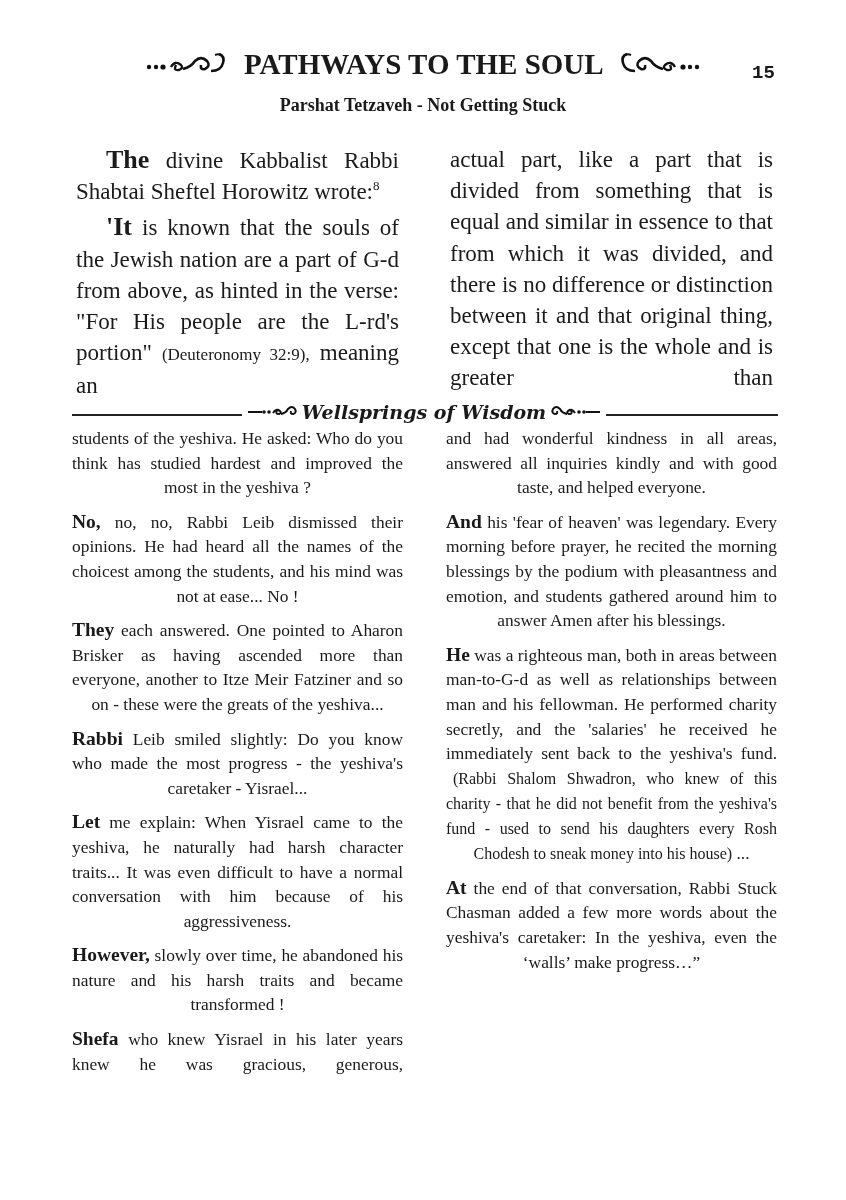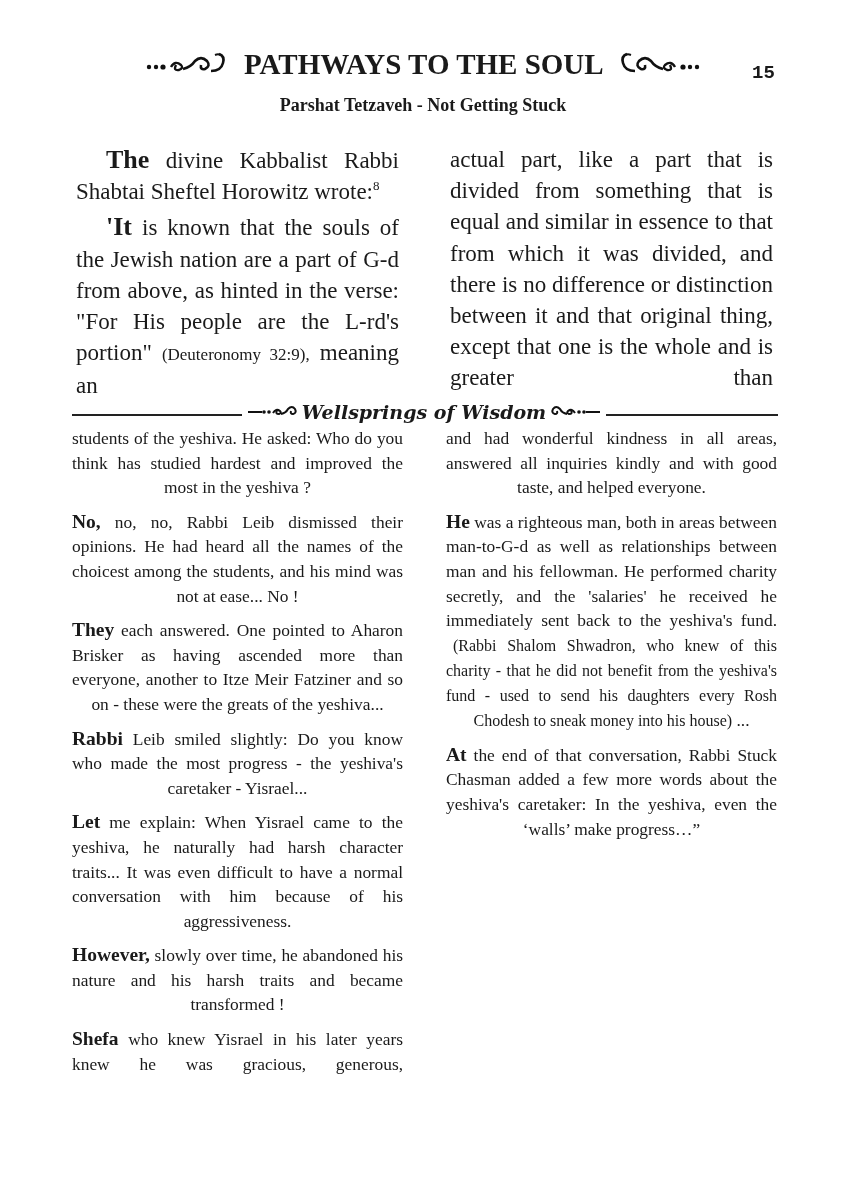--- a/index.html
+++ b/index.html
@@ -116,16 +116,17 @@
     <p class="para"><span class="b"></span><span>students of the yeshiva. He asked: Who do you think has studied hardest and improved the most in the yeshiva ?</span></p>
     <p class="para"><span class="b">No,</span><span> no, no, Rabbi Leib dismissed their opinions. He had heard all the names of the choicest among the students, and his mind was not at ease... No !</span></p>
     <p class="para"><span class="b">They</span><span> each answered. One pointed to Aharon Brisker as having ascended more than everyone, another to Itze Meir Fatziner and so on - these were the greats of the yeshiva...</span></p>
     <p class="para"><span class="b">Rabbi</span><span> Leib smiled slightly: Do you know who made the most progress - the yeshiva's caretaker - Yisrael...</span></p>
     <p class="para"><span class="b">Let</span><span> me explain: When Yisrael came to the yeshiva, he naturally had harsh character traits... It was even difficult to have a normal conversation with him because of his aggressiveness.</span></p>
     <p class="para"><span class="b">However,</span><span> slowly over time, he abandoned his nature and his harsh traits and became transformed !</span></p>
     <p class="para nolast"><span class="b">Shefa</span><span> who knew Yisrael in his later years knew he was gracious, generous,</span></p>
   </div>
   <div class="bcol right">
     <p class="para"><span class="b"></span><span>and had wonderful kindness in all areas, answered all inquiries kindly and with good taste, and helped everyone.</span></p>
+    <p class="para"><span class="b">And</span><span> his 'fear of heaven' was legendary. Every morning before prayer, he recited the morning blessings by the podium with pleasantness and emotion, and students gathered around him to answer Amen after his blessings.</span></p>
     <p class="para note"><span class="b">He</span><span> was a righteous man, both in areas between man-to-G-d as well as relationships between man and his fellowman. He performed charity secretly, and the 'salaries' he received he immediately sent back to the yeshiva's fund. </span><span class="sm">(Rabbi Shalom Shwadron, who knew of this charity - that he did not benefit from the yeshiva's fund - used to send his daughters every Rosh Chodesh to sneak money into his house)</span><span> ...</span></p>
     <p class="para"><span class="b">At</span><span> the end of that conversation, Rabbi Stuck Chasman added a few more words about the yeshiva's caretaker: In the yeshiva, even the ‘walls’ make progress…”</span></p>
   </div>
 </div>
 
 </body></html>

